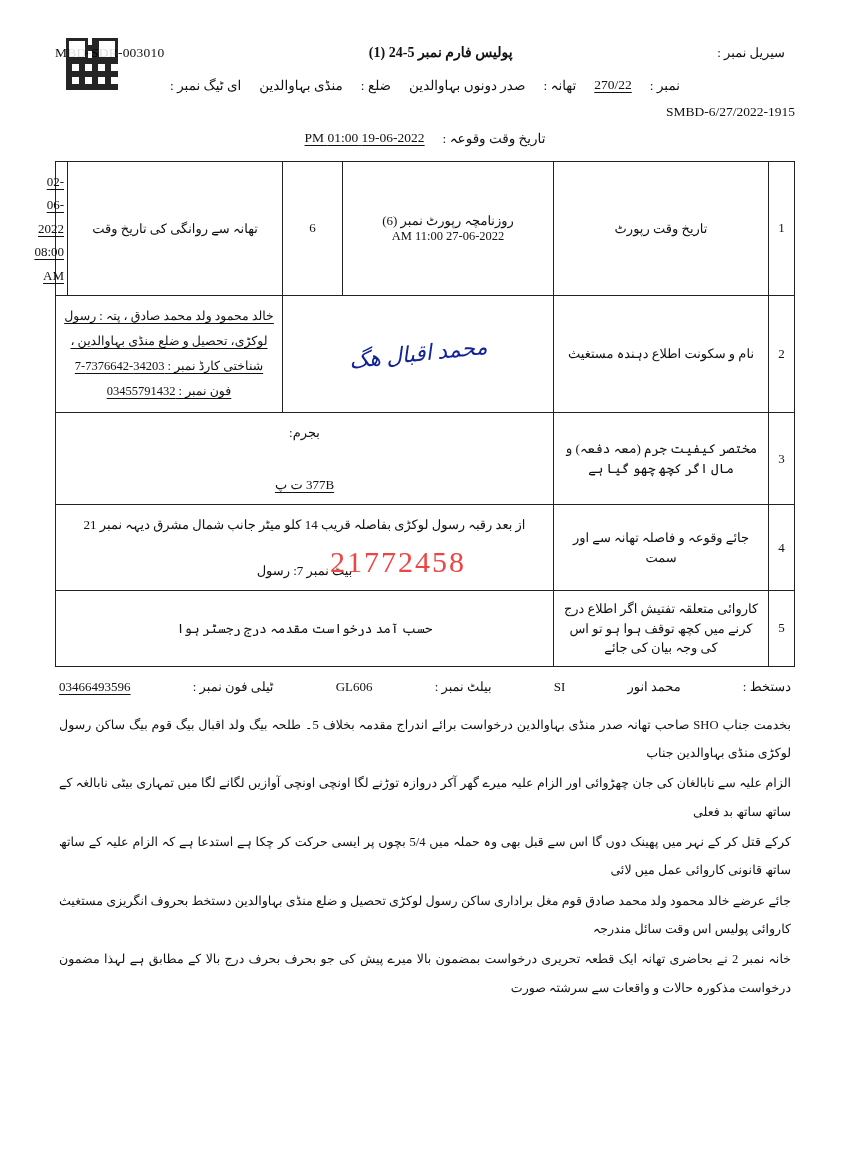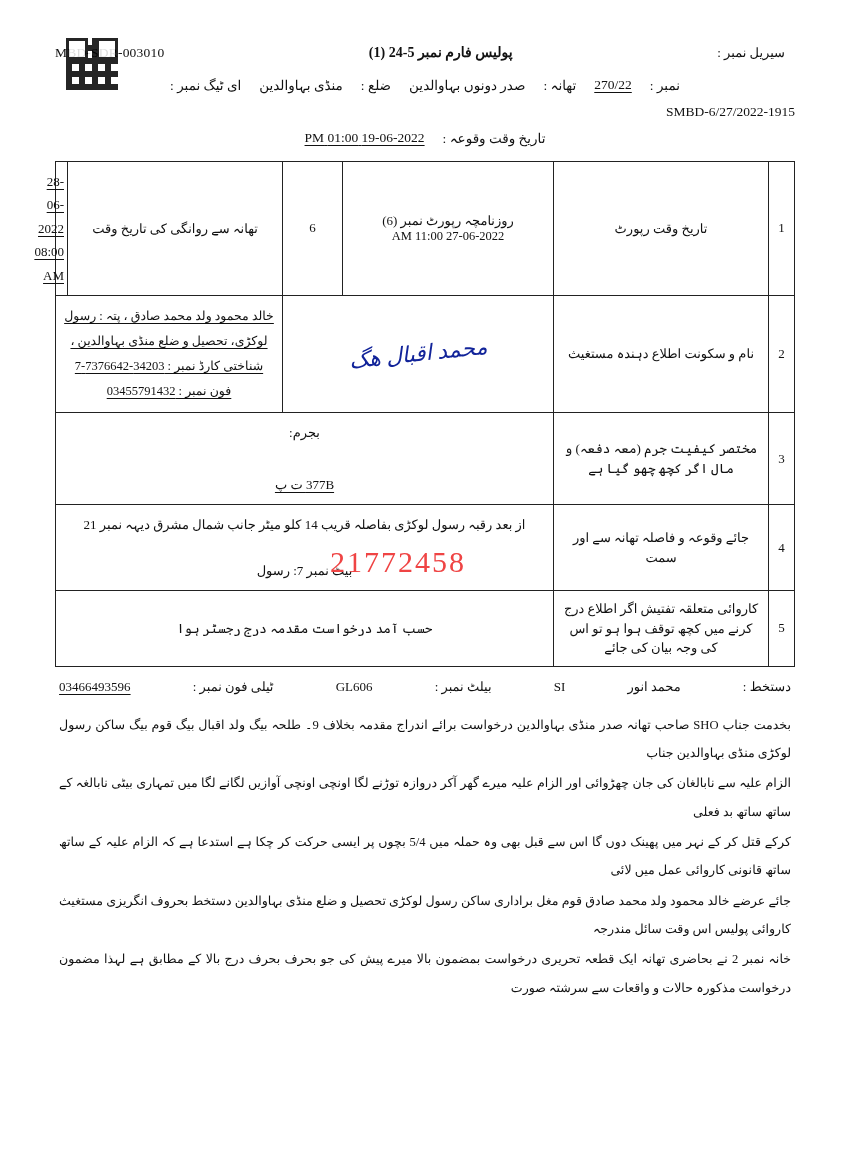--- a/index.html
+++ b/index.html
@@ -187,21 +187,21 @@
         <tr>
       <td class="num">1</td>
       <td class="lbl">تاریخ وقت رپورٹ</td>
       <td class="mid">
         <div>روزنامچہ رپورٹ نمبر (6)</div>
         <div class="small">27-06-2022 11:00 AM</div>
       </td>
       <td class="mid" style="width:60px;">6</td>
       <td class="lbl">تھانہ سے روانگی کی تاریخ وقت</td>
       <td class="val">
-        <span class="u">28-06-2022 08:00 AM</span>
+        <span class="u">02-06-2022 08:00 AM</span>
       </td>
     </tr>
 
     <tr>
       <td class="num">2</td>
       <td class="lbl">نام و سکونت اطلاع دہندہ مستغیث</td>
       <td class="mid cellpad" colspan="2">
         <span class="sig">محمد اقبال ھگ</span>
       </td>
       <td class="val cellpad" colspan="2">
@@ -242,21 +242,21 @@
     <span class="seg" style="direction:ltr;">SI</span>
     <span class="seg">بیلٹ نمبر :</span>
     <span class="seg" style="direction:ltr;">GL606</span>
     <span class="seg">ٹیلی فون نمبر :</span>
     <span class="seg u" style="direction:ltr;">03466493596</span>
   </div>
 
   <div class="watermark">21772458</div>
 
   <div class="body-txt">
-    <p>بخدمت جناب SHO صاحب تھانہ صدر منڈی بہاوالدین درخواست برائے اندراج مقدمہ بخلاف 9۔ طلحہ بیگ ولد اقبال بیگ قوم بیگ ساکن رسول لوکڑی منڈی بہاوالدین جناب</p>
+    <p>بخدمت جناب SHO صاحب تھانہ صدر منڈی بہاوالدین درخواست برائے اندراج مقدمہ بخلاف 5۔ طلحہ بیگ ولد اقبال بیگ قوم بیگ ساکن رسول لوکڑی منڈی بہاوالدین جناب</p>
     <p>الزام علیہ سے نابالغان کی جان چھڑوائی اور الزام علیہ میرے گھر آکر دروازہ توڑنے لگا اونچی اونچی آوازیں لگانے لگا میں تمہاری بیٹی نابالغہ کے ساتھ ساتھ بد فعلی</p>
     <p>کرکے قتل کر کے نہر میں پھینک دوں گا اس سے قبل بھی وہ حملہ میں 5/4 بچوں پر ایسی حرکت کر چکا ہے استدعا ہے کہ الزام علیہ کے ساتھ ساتھ قانونی کاروائی عمل میں لائی</p>
     <p>جائے عرضے خالد محمود ولد محمد صادق قوم مغل براداری ساکن رسول لوکڑی تحصیل و ضلع منڈی بہاوالدین دستخط بحروف انگریزی مستغیث کاروائی پولیس اس وقت سائل مندرجہ</p>
     <p>خانہ نمبر 2 نے بحاضری تھانہ ایک قطعہ تحریری درخواست بمضمون بالا میرے پیش کی جو بحرف بحرف درج بالا کے مطابق ہے لہذا مضمون درخواست مذکورہ حالات و واقعات سے سرشتہ صورت</p>
 
   </div>
 
 </div>
 
 </body></html>

